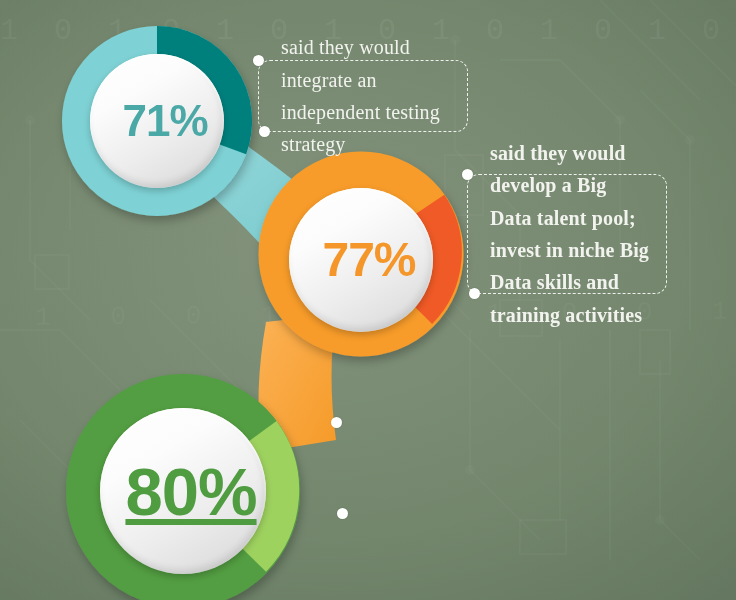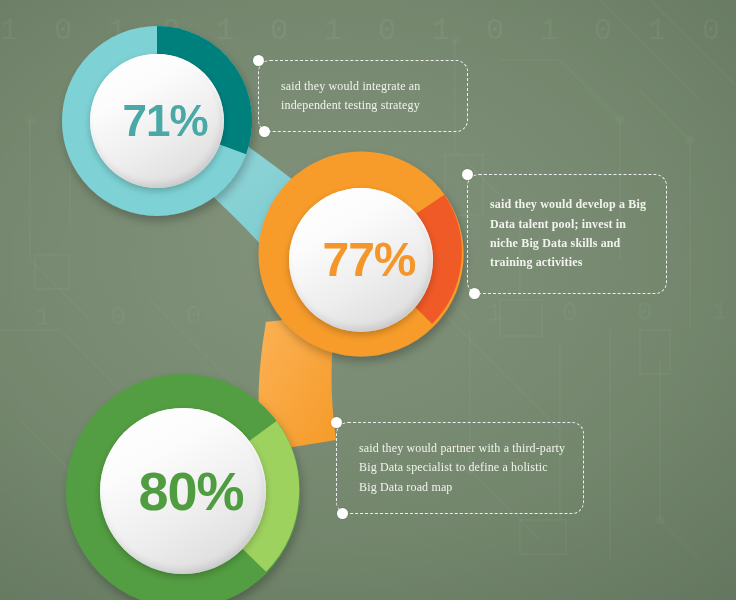--- a/index.html
+++ b/index.html
@@ -115,21 +115,21 @@
     border-radius: 12px;
     box-sizing: border-box;
     display: flex;
     align-items: center;
   }
   .callout p {
     margin: 0;
     padding: 0 16px 0 22px;
     color: #f2f3ee;
     font-family: "Liberation Serif", serif;
-    font-size: 12px;
+    font-size: 20px;
     line-height: 1.62;
     letter-spacing: 0.15px;
   }
   .dot {
     position: absolute;
     width: 11px;
     height: 11px;
     border-radius: 50%;
     background: #ffffff;
     box-shadow: 0 0 2px rgba(0,0,0,0.15);
@@ -263,36 +263,33 @@
             <feDropShadow dx="2" dy="5" stdDeviation="5" flood-color="#000" flood-opacity="0.25"></feDropShadow>
           </filter>
         </defs>
         <g filter="url(#dropGreen)">
           <circle cx="117" cy="117" r="96" fill="none" stroke="#529e43" stroke-width="42"></circle>
 
           <path d="M 193.6 59.3 A 96 96 0 0 1 185 183" fill="none" stroke="#9ed25f" stroke-width="42"></path>
         </g>
       </svg>
       <div class="hub" style="left:34px; top:34px; width:166px; height:166px;">
-        <span class="hub-pct" style="color:#4f9c41; font-size:54px;">80%</span>
+        <span class="hub-pct" style="color:#4f9c41; font-size:67px;text-decoration:underline;">80%</span>
       </div>
     </div>
   </div>
 
   <div class="callout" style="left:258px; top:60px; width:210px; height:72px;">
     <p>said they would integrate an independent testing strategy</p>
   </div>
   <div class="dot" style="left:253px; top:55px;"></div>
   <div class="dot" style="left:259px; top:126px;"></div>
 
   <div class="callout" style="left:467px; top:174px; width:200px; height:120px;font-weight:bold;">
     <p>said they would develop a Big Data talent pool; invest in niche Big Data skills and training activities</p>
   </div>
   <div class="dot" style="left:462px; top:169px;"></div>
   <div class="dot" style="left:469px; top:288px;"></div>
 
-  <div class="callout" style="left:336px; top:422px; width:248px; height:92px;">
-    <p>said they would partner with a third-party Big Data specialist to define a holistic Big Data road map</p>
-  </div>
   <div class="dot" style="left:331px; top:417px;"></div>
   <div class="dot" style="left:337px; top:508px;"></div>
 
 </div>
 
 </body></html>

